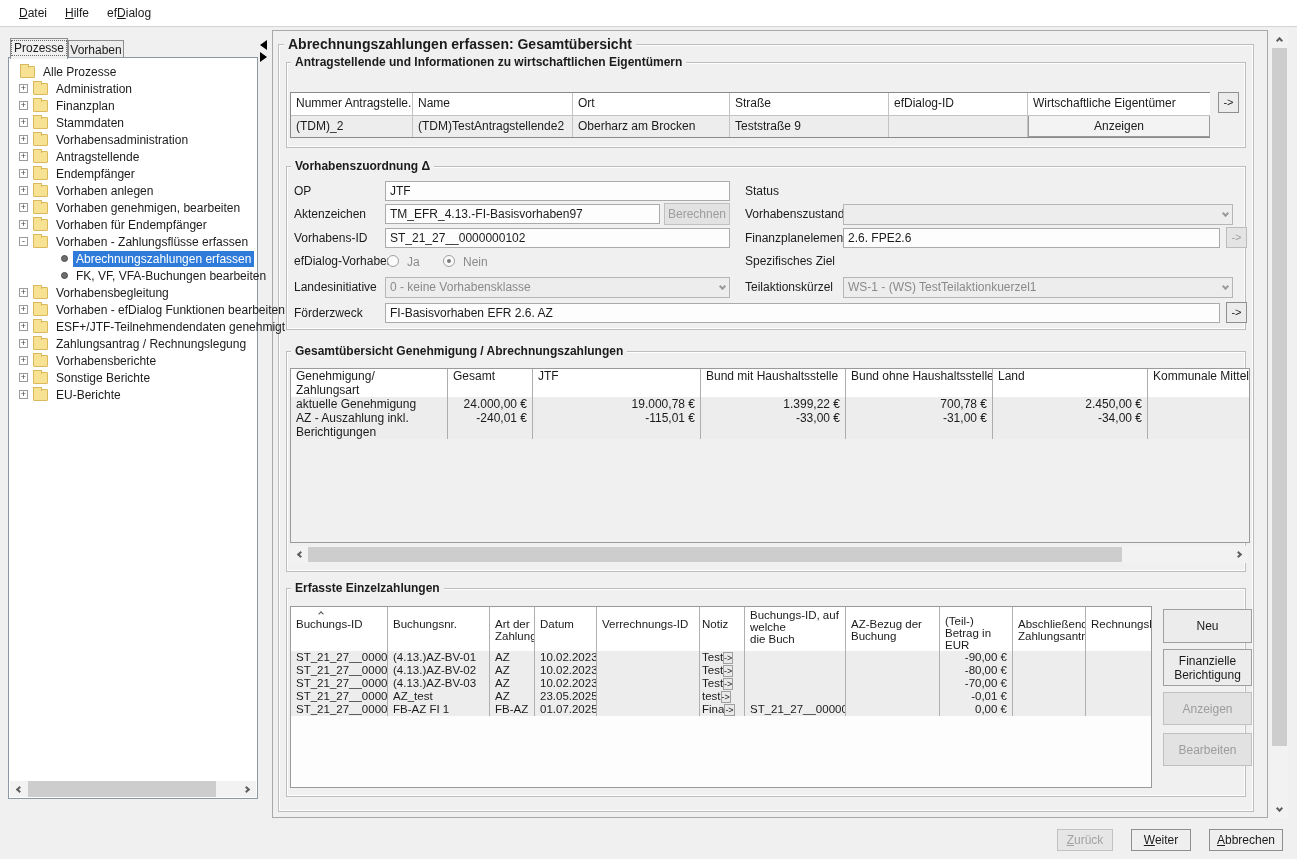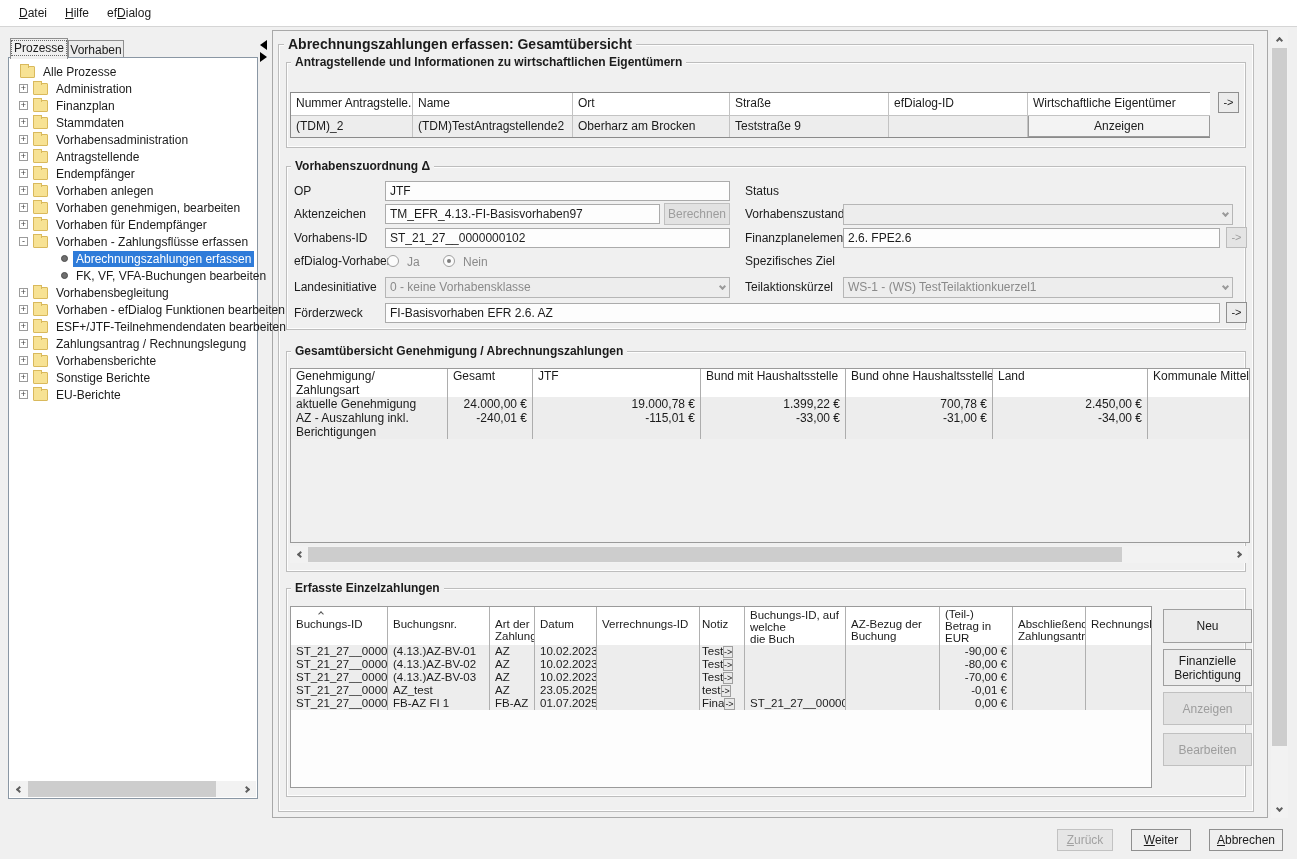--- a/index.html
+++ b/index.html
@@ -190,21 +190,21 @@
           <span class="tlabel">Vorhabensbegleitung</span>
         </div>
       <div class="trow lvl1">
           <span class="exp"></span>
           <span class="folder"></span>
           <span class="tlabel">Vorhaben - efDialog Funktionen bearbeiten</span>
         </div>
       <div class="trow lvl1">
           <span class="exp"></span>
           <span class="folder"></span>
-          <span class="tlabel">ESF+/JTF-Teilnehmendendaten bearbeiten</span>
+          <span class="tlabel">ESF+/JTF-Teilnehmendendaten genehmigt</span>
         </div>
       <div class="trow lvl1">
           <span class="exp"></span>
           <span class="folder"></span>
           <span class="tlabel">Zahlungsantrag / Rechnungslegung</span>
         </div>
       <div class="trow lvl1">
           <span class="exp"></span>
           <span class="folder"></span>
           <span class="tlabel">Vorhabensberichte</span>
@@ -359,21 +359,21 @@
       <div class="t-cell c3 pre-line"><span style="display:inline-block;margin-top:11px;" class="pre-line">Art der
 Zahlung</span></div>
       <div class="t-cell c4"><span style="display:inline-block;margin-top:11px;">Datum</span></div>
       <div class="t-cell c5"><span style="display:inline-block;margin-top:11px;">Verrechnungs-ID</span></div>
       <div class="t-cell c6"><span style="display:inline-block;margin-top:11px;">Notiz</span></div>
       <div class="t-cell c7 pre-line"><span class="pre-line" style="display:inline-block;margin-top:2px;">Buchungs-ID, auf
 welche
 die Buch</span></div>
       <div class="t-cell c8 pre-line"><span class="pre-line" style="display:inline-block;margin-top:11px;">AZ-Bezug der
 Buchung</span></div>
-      <div class="t-cell c9 pre-line"><span class="pre-line" style="display:inline-block;margin-top:1px;">(Teil-)
+      <div class="t-cell c9 pre-line"><span class="pre-line" style="display:inline-block;margin-top:8px;">(Teil-)
 Betrag in
 EUR</span></div>
       <div class="t-cell c10 pre-line"><span class="pre-line" style="display:inline-block;margin-top:11px;">Abschließende
 Zahlungsantra</span></div>
       <div class="t-cell c11"><span style="display:inline-block;margin-top:11px;">Rechnungsleg</span></div>
     </div>
 
     <div class="t-row t-body tbl4">
       <div class="t-cell c1">ST_21_27__0000000</div>
       <div class="t-cell c2">(4.13.)AZ-BV-01</div>

